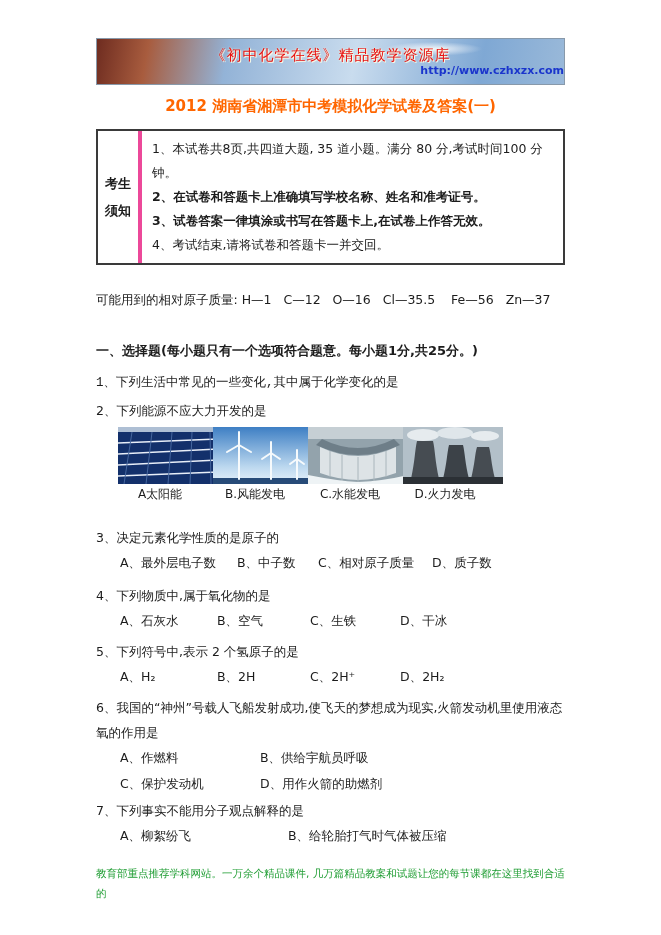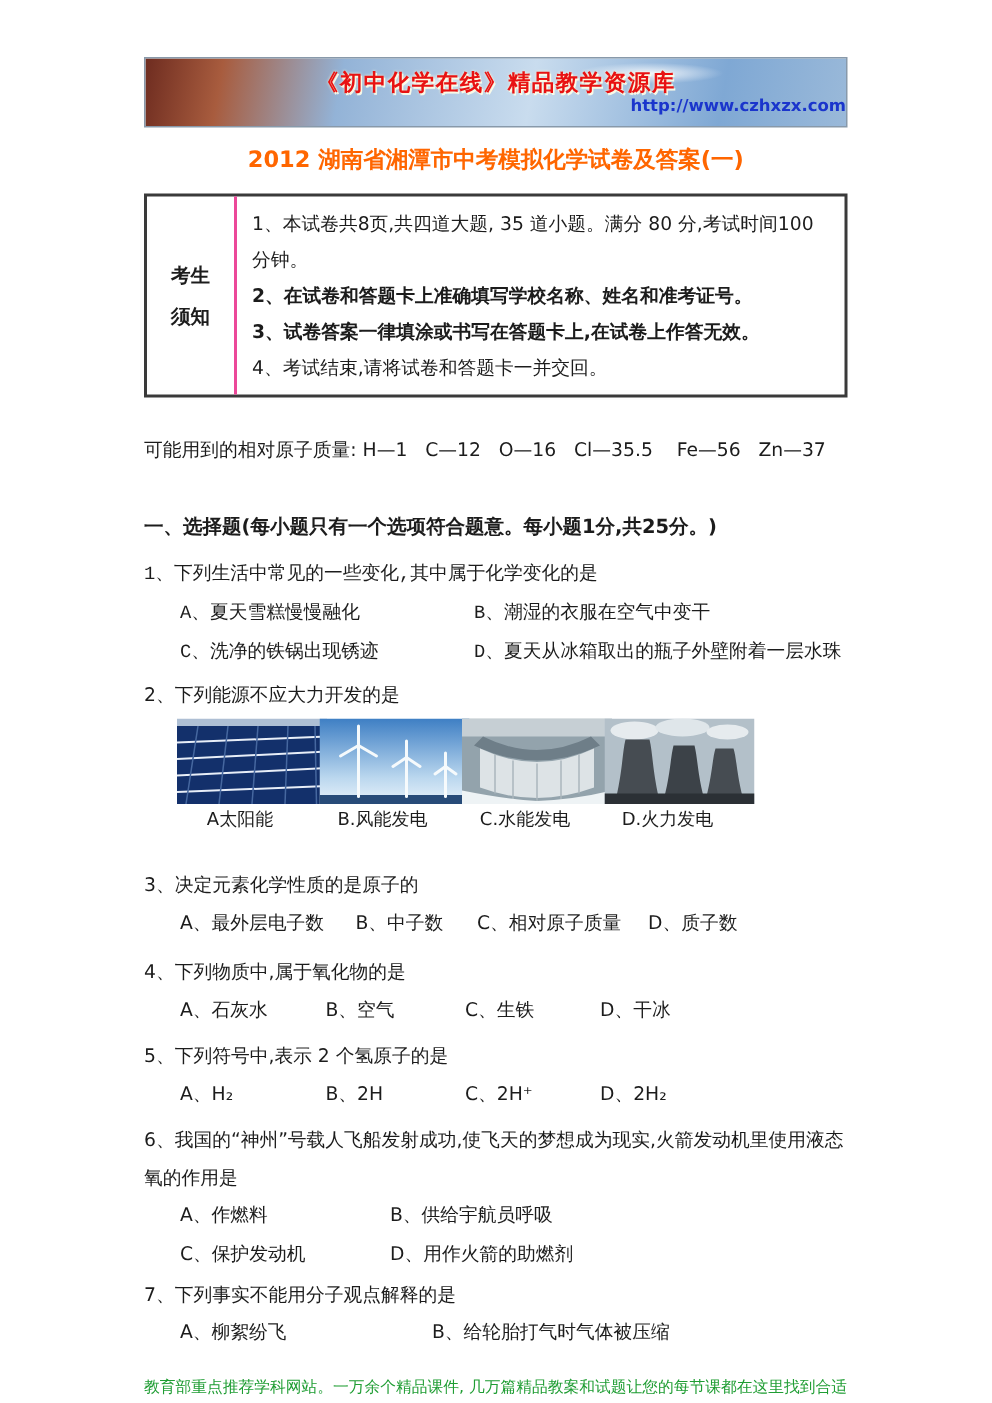--- a/index.html
+++ b/index.html
@@ -15,33 +15,33 @@
   .banner {
     height:47px; position:relative; text-align:center;
     display:flex; flex-direction:column; justify-content:center;
     background:
       radial-gradient(ellipse 70px 10px at 72% 22%, rgba(255,255,255,.85), transparent 70%),
       radial-gradient(ellipse 50px 8px at 40% 35%, rgba(255,255,255,.7), transparent 70%),
       linear-gradient(100deg, #6e2c20 0%, #a85c3e 11%, #93b3d7 28%, #c9dcee 55%, #7fa8d4 82%, #9ab9d9 100%);
     border:1px solid #8899aa;
   }
   .banner-title {
-    font-size:15px; font-weight:bold; letter-spacing:1px; color:#e81212;
+    font-size:15px; font-weight:normal; letter-spacing:1px; color:#e81212;
     text-shadow:0 0 2px #fff6d8, 1px 1px 0 rgba(255,255,235,.9);
     line-height:18px;
   }
   .banner-url { font-size:11px; font-weight:bold; color:#1a35cc; line-height:14px;text-align:right; }
 
   
   .page-title { margin-top:12px; text-align:center; font-size:15px; font-weight:bold; color:#ff6600; }
 
   
   .notice { margin-top:13px; border:2px solid #3a3a3a; display:flex; }
   .notice-label {
-    width:60px; border-right:2px solid #ec4899;
+    width:44px; border-right:4px solid #ec4899;
     display:flex; flex-direction:column; align-items:center; justify-content:center;
     gap:9px; font-weight:bold; font-size:13px;
   }
   .notice-items { flex:1; padding:6px 10px 6px 10px; font-size:12.5px; }
   .notice-item { line-height:24px; }
   .notice-item.bold { font-weight:bold; }
 
   
   .atomic { margin-top:27px; font-size:12.5px; white-space:pre-wrap; }
   .section-heading { margin-top:33px; font-size:13px; font-weight:bold; }
@@ -103,26 +103,20 @@
       <div class="notice-item">4、考试结束,请将试卷和答题卡一并交回。</div>
     </div>
   </div>
 
   <div class="atomic">可能用到的相对原子质量: H—1   C—12   O—16   Cl—35.5    Fe—56   Zn—37</div>
 
   <div class="section-heading">一、选择题(每小题只有一个选项符合题意。每小题1分,共25分。)</div>
 
   <div class="q q1">
     <div class="q-stem">1、下列生活中常见的一些变化,其中属于化学变化的是</div>
-    <div class="opts grid-q1">
-      <span>A、夏天雪糕慢慢融化</span>
-      <span>B、潮湿的衣服在空气中变干</span>
-      <span>C、洗净的铁锅出现锈迹</span>
-      <span>D、夏天从冰箱取出的瓶子外壁附着一层水珠</span>
-    </div>
   </div>
 
   <div class="q q2">
     <div class="q-stem">2、下列能源不应大力开发的是</div>
     <div class="energy-row">
 
       <div class="energy">
         <svg viewBox="0 0 100 57" preserveAspectRatio="none">
           <rect width="100" height="57" fill="#aebfd4"></rect>
           <rect x="0" y="5" width="100" height="52" fill="#13306b"></rect>

